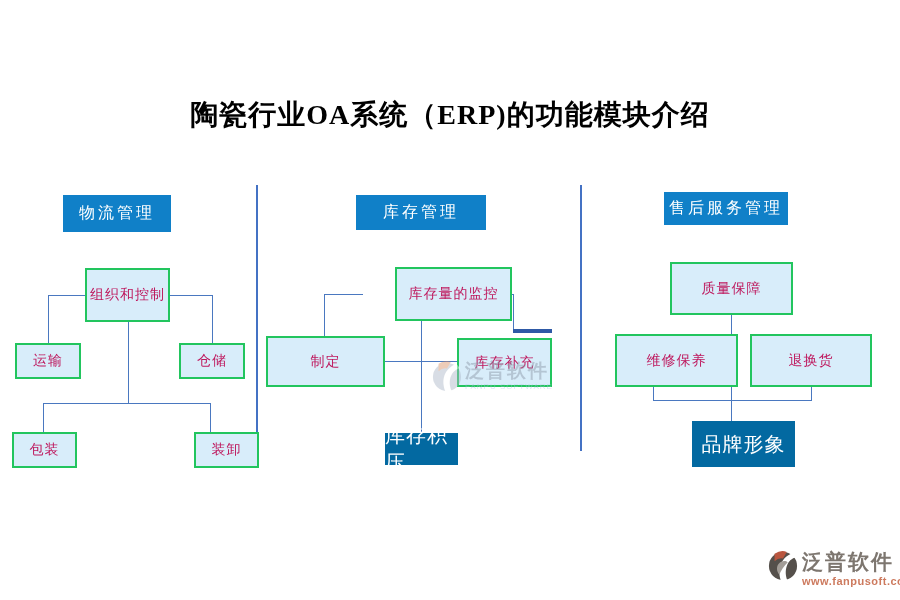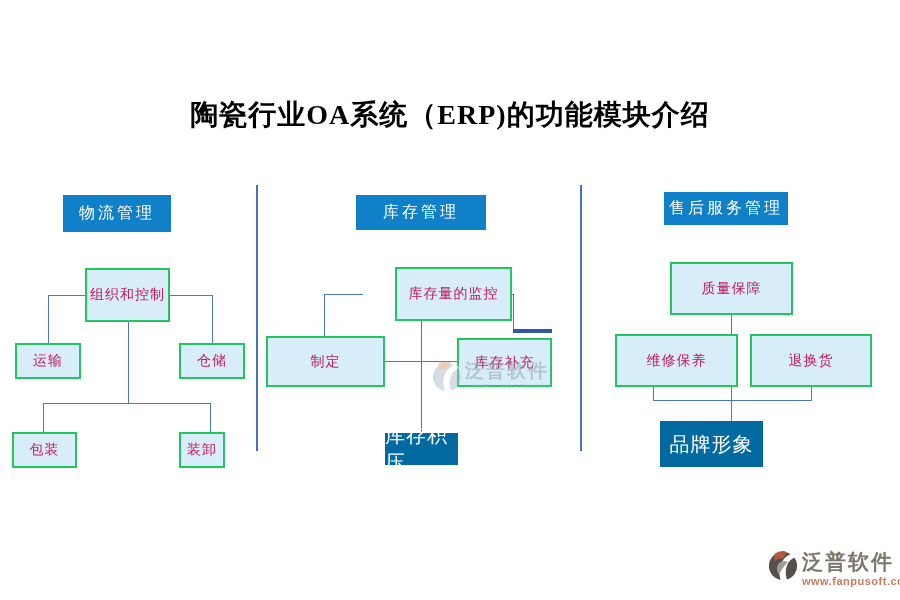--- a/index.html
+++ b/index.html
@@ -63,21 +63,21 @@
   <div class="ln" style="left:212px;top:295px;width:1px;height:48px;"></div>
   <div class="ln" style="left:128px;top:322px;width:1px;height:81px;"></div>
   <div class="ln" style="left:43px;top:403px;width:168px;height:1px;"></div>
   <div class="ln" style="left:43px;top:403px;width:1px;height:29px;"></div>
   <div class="ln" style="left:210px;top:403px;width:1px;height:29px;"></div>
 
   <div class="node" style="left:85px;top:268px;width:85px;height:54px;">组织和控制</div>
   <div class="node" style="left:15px;top:343px;width:66px;height:36px;">运输</div>
   <div class="node" style="left:179px;top:343px;width:66px;height:36px;">仓储</div>
   <div class="node" style="left:12px;top:432px;width:65px;height:36px;">包装</div>
-  <div class="node" style="left:179px;top:432px;width:46px;height:36px;">装卸</div>
+  <div class="node" style="left:194px;top:432px;width:65px;height:36px;">装卸</div>
 
   <div class="hdr" style="left:356px;top:195px;width:130px;height:35px;">库存管理</div>
 
   <div class="ln" style="left:324px;top:294px;width:39px;height:1px;"></div>
   <div class="ln" style="left:324px;top:294px;width:1px;height:42px;"></div>
   <div class="ln" style="left:480px;top:294px;width:34px;height:1px;"></div>
   <div class="ln" style="left:513px;top:294px;width:1px;height:36px;"></div>
   <div class="ln" style="left:421px;top:321px;width:1px;height:112px;"></div>
   <div class="ln" style="left:385px;top:361px;width:72px;height:1px;"></div>
   <div class="darkbar" style="left:513px;top:329px;width:39px;height:4px;"></div>
@@ -91,21 +91,21 @@
 
   <div class="ln" style="left:731px;top:315px;width:1px;height:106px;"></div>
   <div class="ln" style="left:653px;top:387px;width:1px;height:13px;"></div>
   <div class="ln" style="left:653px;top:400px;width:78px;height:1px;"></div>
   <div class="ln" style="left:811px;top:387px;width:1px;height:13px;"></div>
   <div class="ln" style="left:731px;top:400px;width:81px;height:1px;"></div>
 
   <div class="node" style="left:670px;top:262px;width:123px;height:53px;">质量保障</div>
   <div class="node" style="left:592px;top:334px;width:123px;height:53px;margin-left:23px;">维修保养</div>
   <div class="node" style="left:750px;top:334px;width:122px;height:53px;">退换货</div>
-  <div class="dark-node" style="left:660px;top:421px;width:103px;height:46px;">品牌形象</div>
+  <div class="dark-node" style="left:692px;top:421px;width:103px;height:46px;">品牌形象</div>
 
   <div class="watermark">
     <span>
       <svg width="30" height="32" viewBox="0 0 32 34">
         <circle cx="16" cy="18" r="15" fill="#aab6c6"></circle>
         <path d="M7 4 q7 -5 13 -2 l-4 7 q-5 -1 -9 3 z" fill="#d98f63"></path>
         <path d="M26 4 C12 10 10 22 14 33 L21 33 C16 22 21 10 30 9 Z" fill="#ffffff"></path>
       </svg>
     </span>
     <span class="wm-text">

